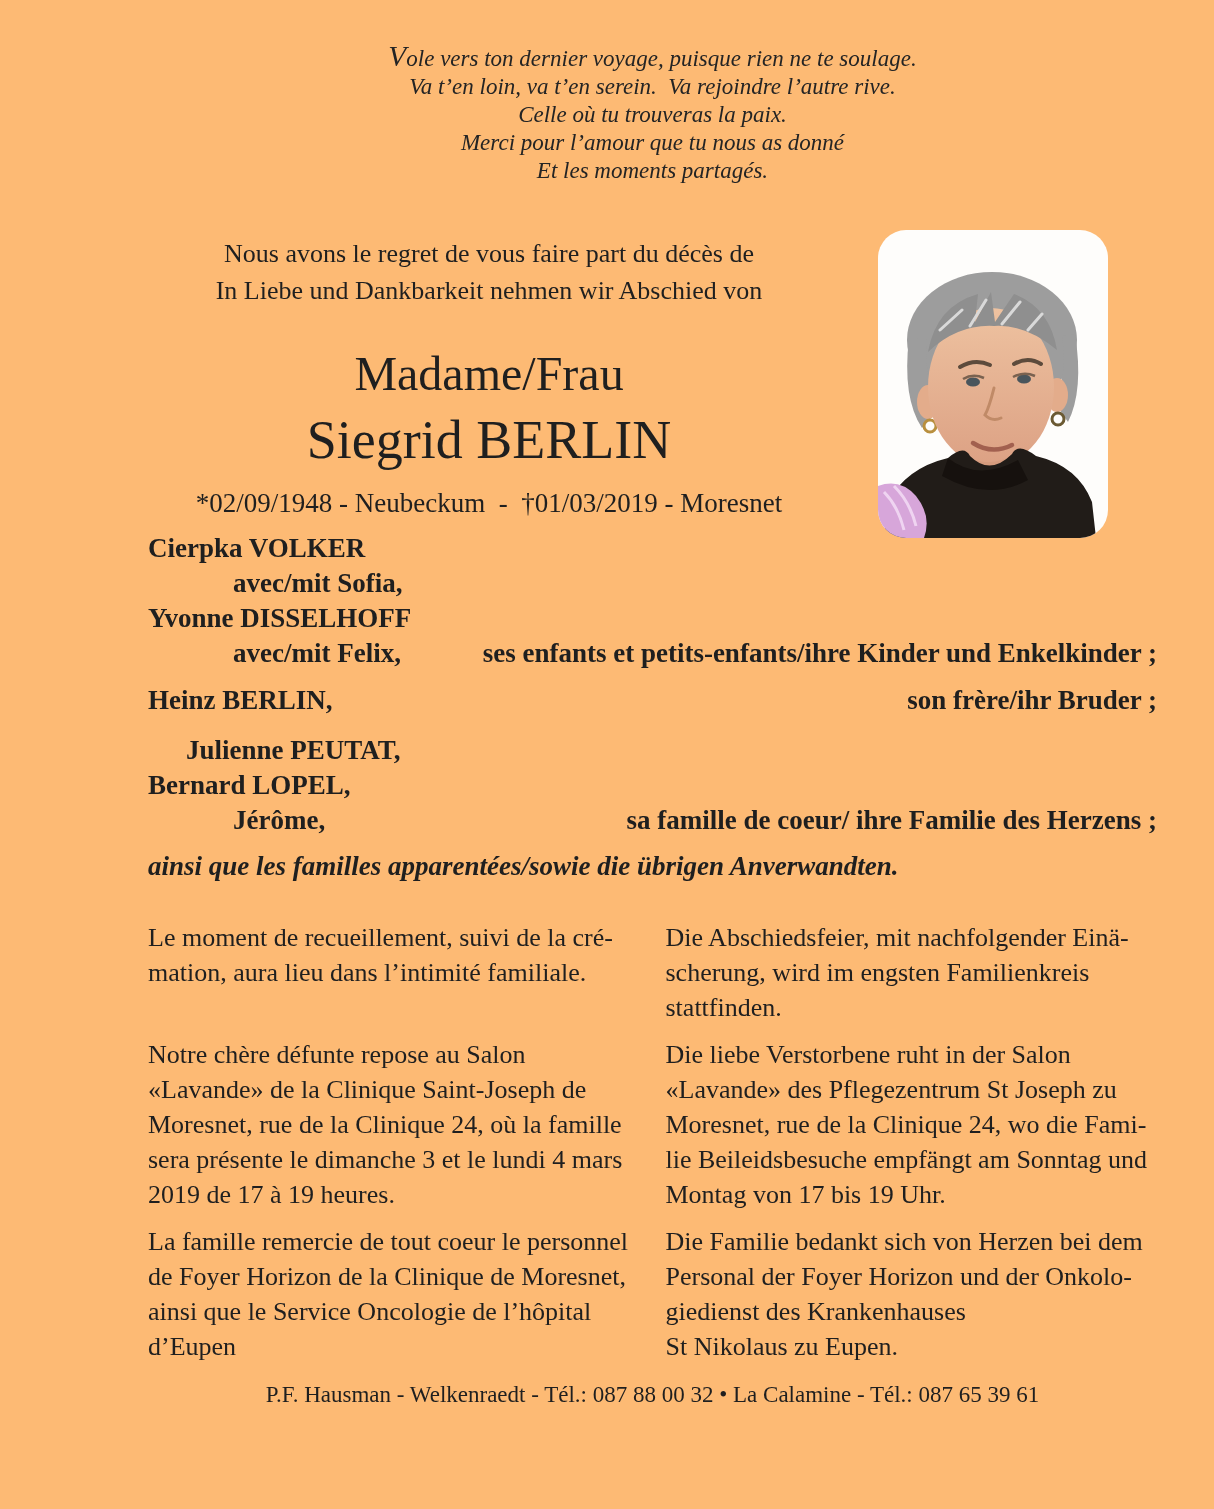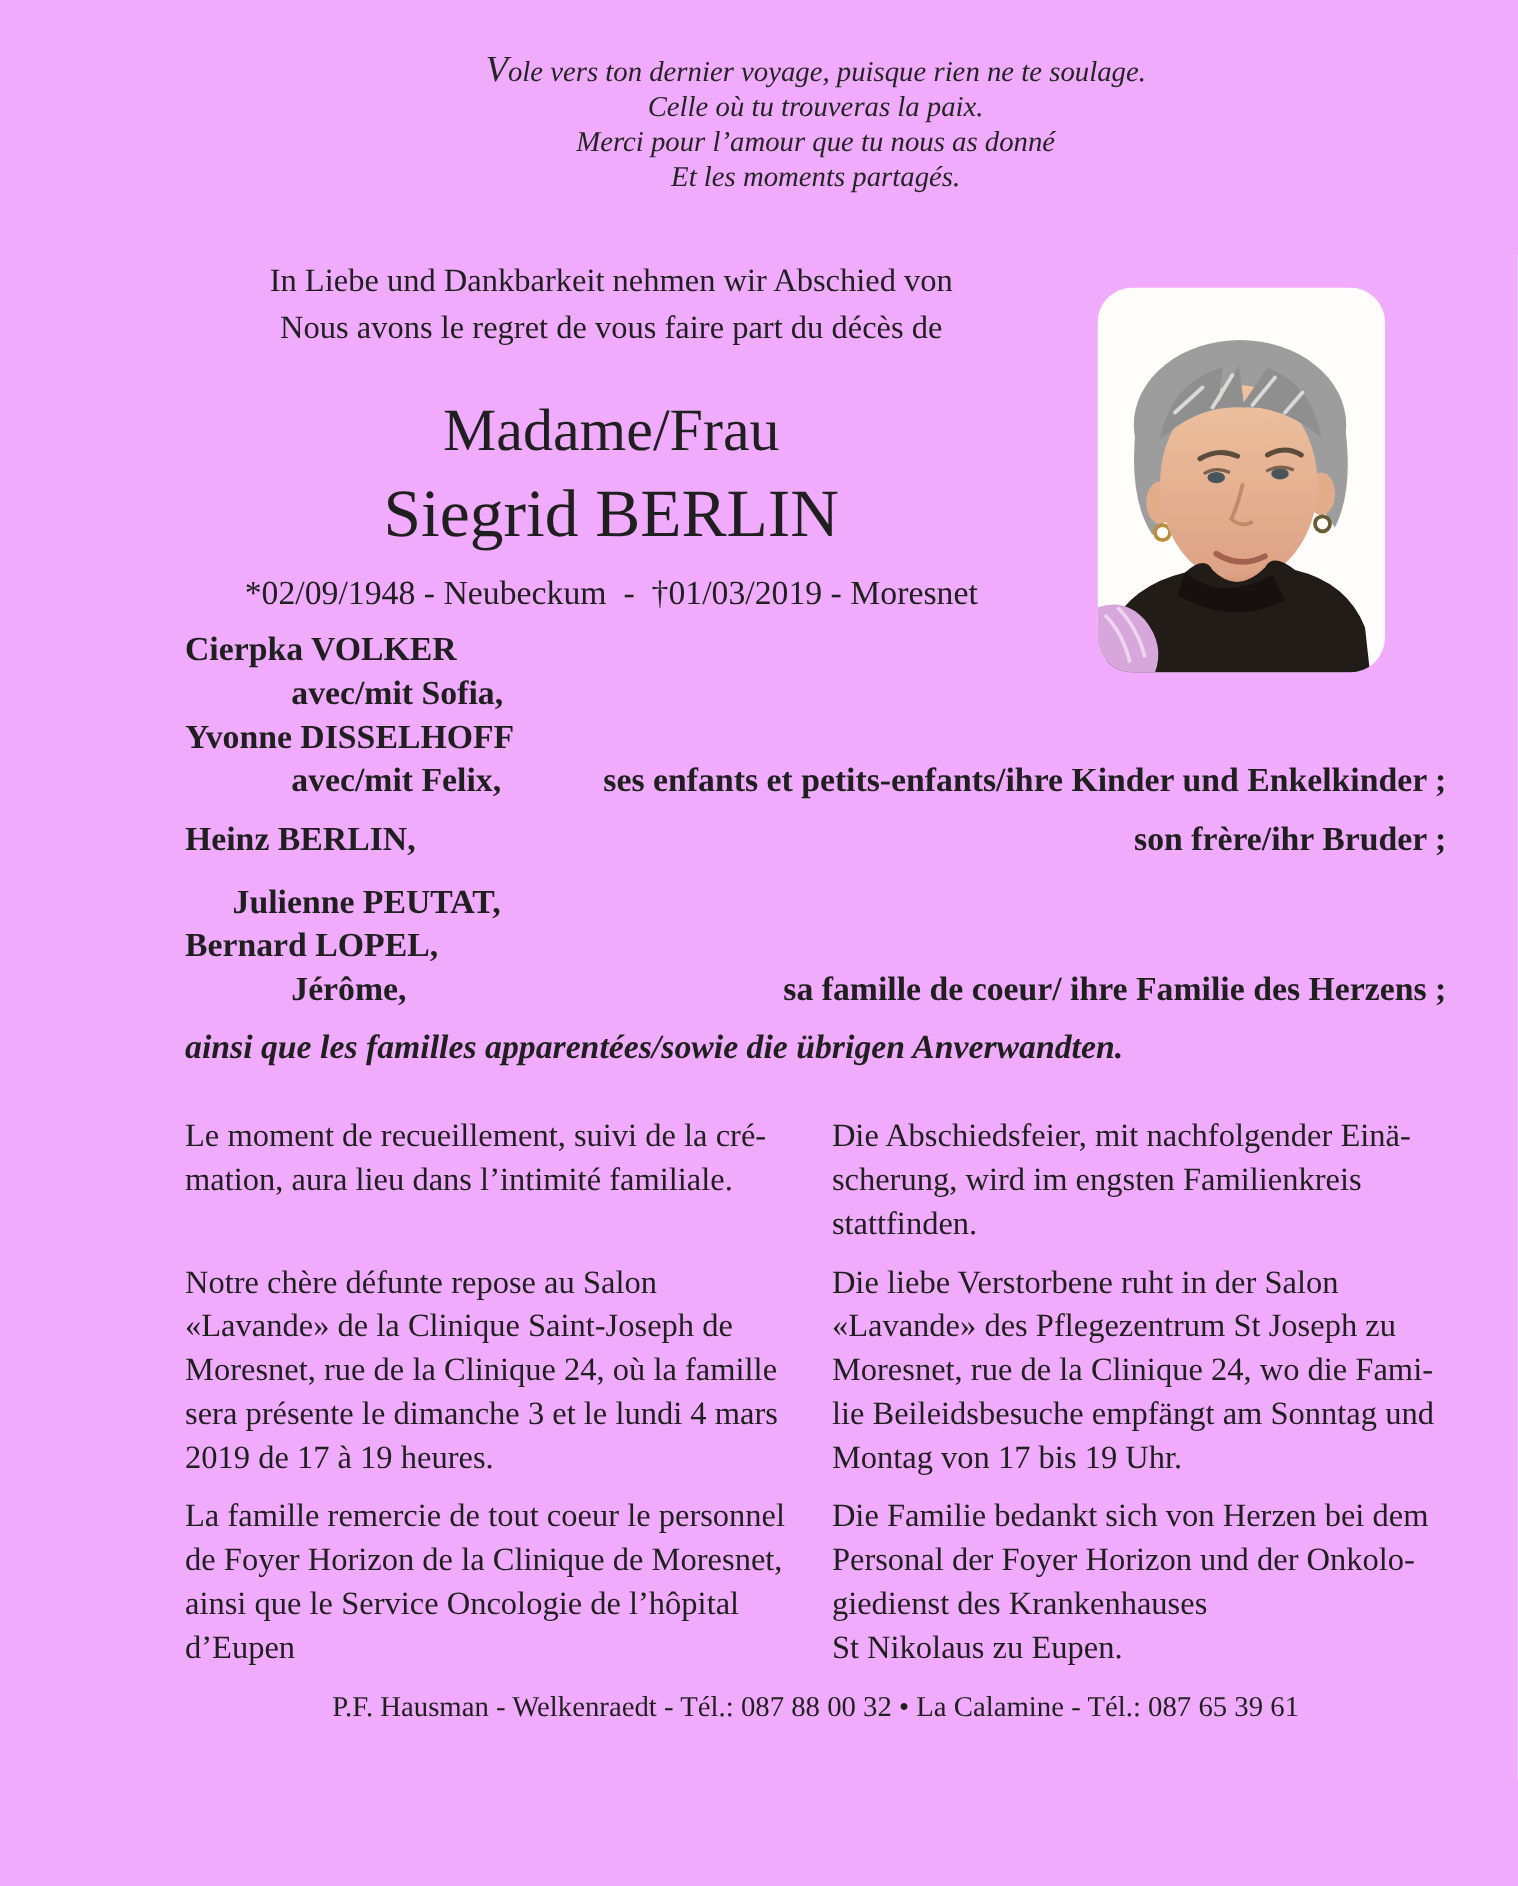--- a/index.html
+++ b/index.html
@@ -2,21 +2,21 @@
 <html><head>
 <meta charset="utf-8">
 <style>
   * { margin: 0; padding: 0; box-sizing: border-box; }
   html, body { background: #e8e8e8; }
   .page {
     position: relative;
     width: 1214px;
     height: 1509px;
     margin: 0 auto;
-    background: #f0abfc;
+    background: #fdba74;
     color: #1f1f1f;
     font-family: "Liberation Serif", "DejaVu Serif", serif;
     padding: 42px 57px 0 148px;
     overflow: hidden;
   }
 
   
   .poem {
     text-align: center;
     font-style: italic;
@@ -79,28 +79,29 @@
     line-height: 30px;
   }
 </style>
 </head>
 <body>
 
 <div class="page">
 
   <div class="poem">
     <div class="poem-line first">Vole vers ton dernier voyage, puisque rien ne te soulage.</div>
+    <div class="poem-line">Va t’en loin, va t’en serein.  Va rejoindre l’autre rive.</div>
     <div class="poem-line">Celle où tu trouveras la paix.</div>
     <div class="poem-line">Merci pour l’amour que tu nous as donné</div>
     <div class="poem-line">Et les moments partagés.</div>
   </div>
 
   <div class="header-block">
+    <div class="announce">Nous avons le regret de vous faire part du décès de</div>
     <div class="announce">In Liebe und Dankbarkeit nehmen wir Abschied von</div>
-    <div class="announce">Nous avons le regret de vous faire part du décès de</div>
     <div class="deceased-title">Madame/Frau</div>
     <div class="deceased-name">Siegrid BERLIN</div>
     <div class="deceased-dates">*02/09/1948 - Neubeckum  -  †01/03/2019 - Moresnet</div>
   </div>
 
   <div class="portrait">
     <svg width="230" height="308" viewBox="0 0 230 308" xmlns="http://www.w3.org/2000/svg">
       <defs>
         <clipPath id="photoClip">
             <rect x="0" y="0" width="230" height="308" rx="28"></rect>

